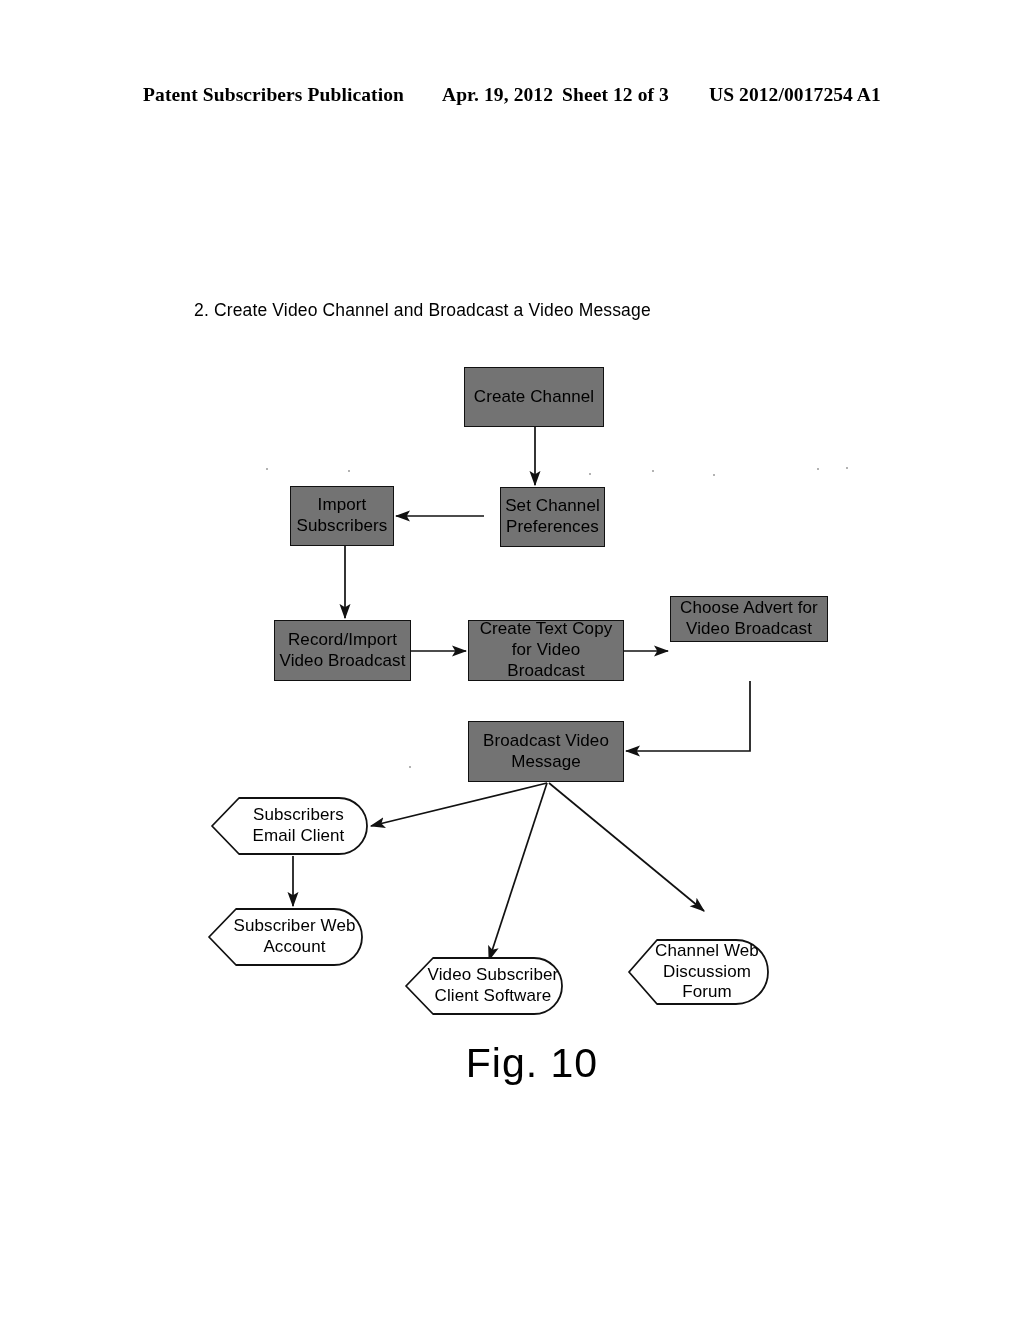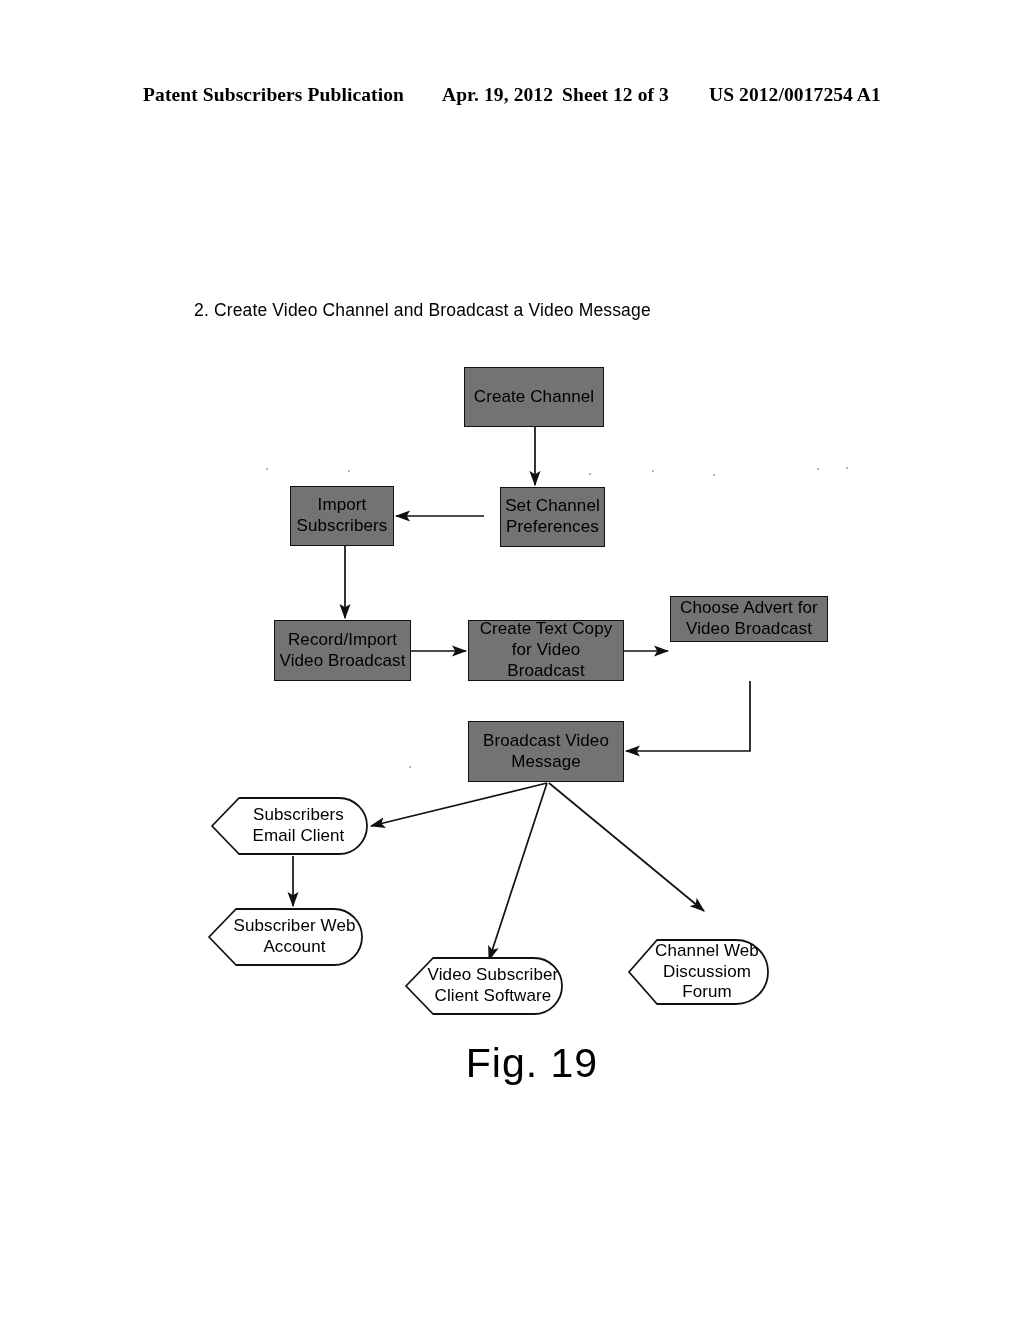--- a/index.html
+++ b/index.html
@@ -246,14 +246,14 @@
   <div class="speck" style="left:652px; top:470px; width:2px; height:2px;"></div>
   <div class="speck" style="left:713px; top:474px; width:2px; height:2px;"></div>
   <div class="speck" style="left:817px; top:468px; width:2px; height:2px;"></div>
   <div class="speck" style="left:791px; top:604px; width:2px; height:2px;"></div>
   <div class="speck" style="left:409px; top:766px; width:2px; height:2px;"></div>
   <div class="speck" style="left:546px; top:733px; width:2px; height:2px;"></div>
   <div class="speck" style="left:846px; top:467px; width:2px; height:2px;"></div>
 </div>
 
 <div id="figure-caption">
-  <span class="cap-inner">Fig. 19</span>
+  <span class="cap-inner">Fig. 10</span>
 </div>
 
 </body></html>

